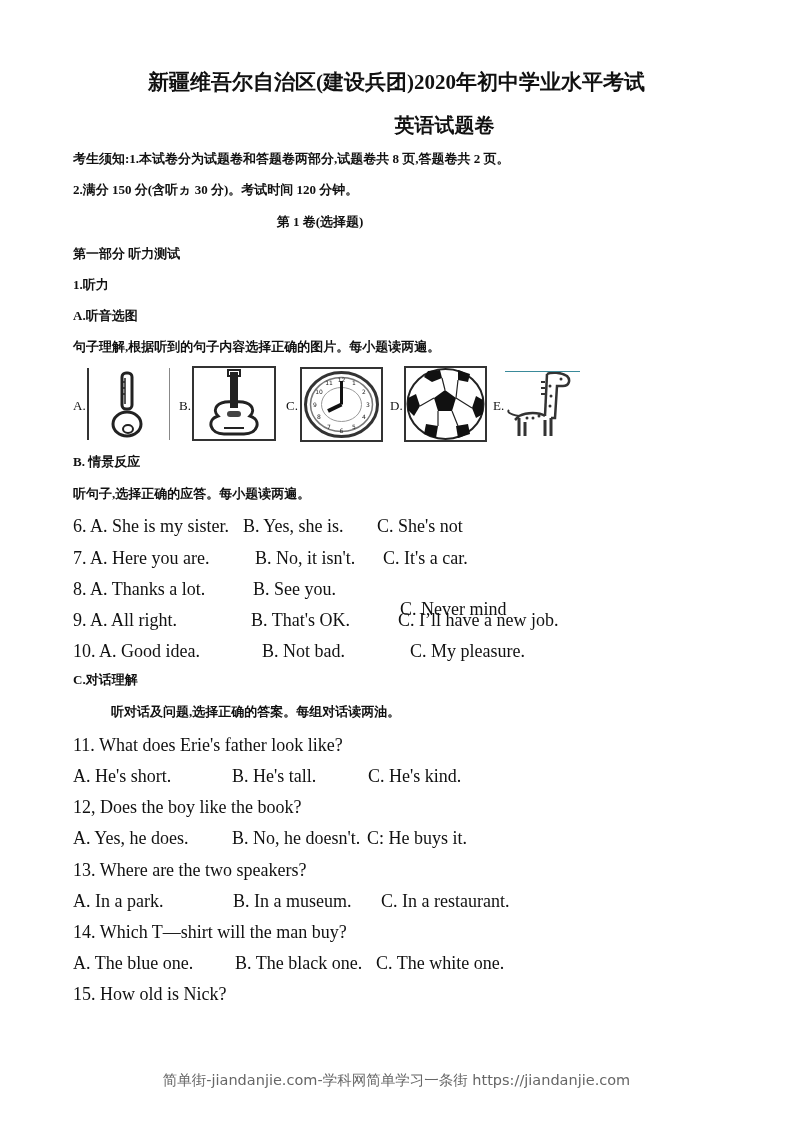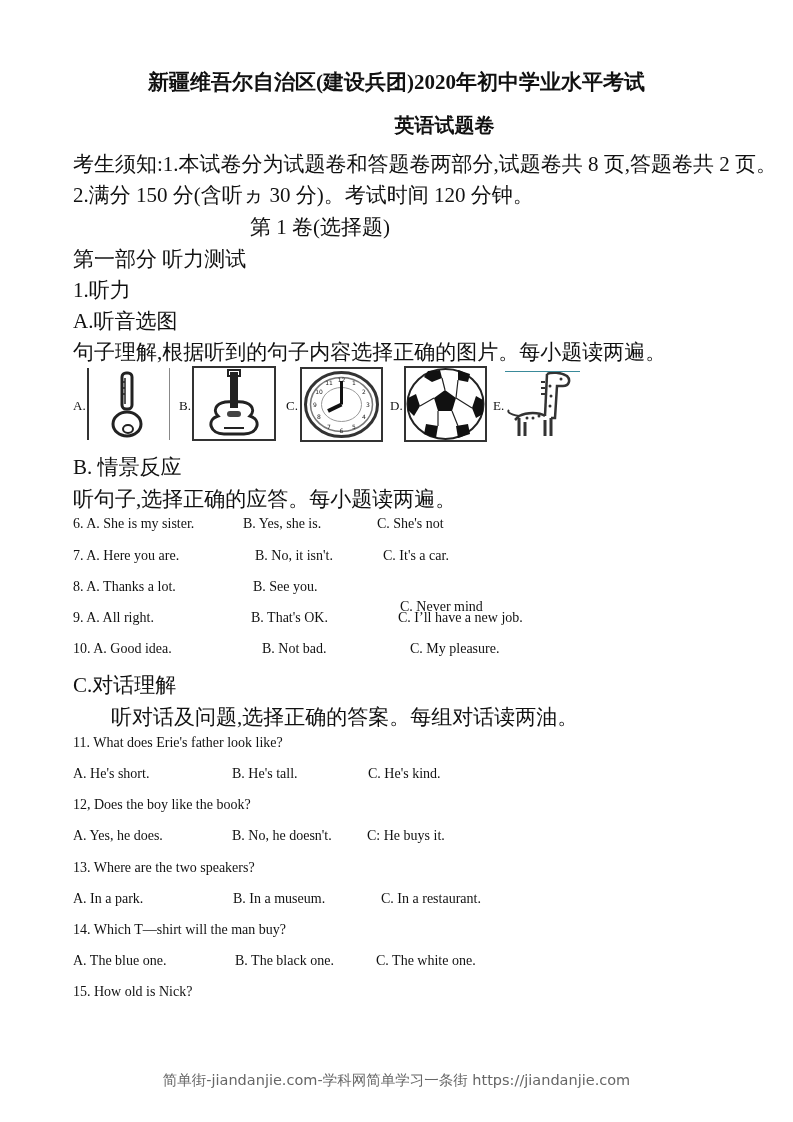--- a/index.html
+++ b/index.html
@@ -1,20 +1,20 @@
 <!DOCTYPE html>
 <html><head>
 <meta charset="utf-8">
 <style>
   html,body{margin:0;padding:0;background:#fff;}
   body{width:793px;height:1122px;position:relative;overflow:hidden;font-family:"Liberation Serif","DejaVu Serif",serif;color:#111;}
   .abs{position:absolute;white-space:nowrap;}
   .title{left:0;width:793px;text-align:center;font-weight:bold;font-size:21px;}
-  .bold{font-weight:normal;font-size:21px;}
-  .q{font-size:14px;}
+  .bold{font-weight:bold;font-size:13px;}
+  .q{font-size:18px;}
   .pic{position:absolute;background:#fff;}
   .plabel{position:absolute;font-size:13px;top:398px;}
   .footer{left:0;width:793px;text-align:center;font-family:"DejaVu Sans",sans-serif;font-size:14.5px;color:#666;top:1071px;}
 </style>
 </head>
 <body>
 
 <div class="abs title" style="top:68px;">新疆维吾尔自治区(建设兵团)2020年初中学业水平考试</div>
 <div class="abs title" style="top:112px;font-size:20px;padding-left:48px;">英语试题卷</div>
 <div class="abs bold" style="left:73px;top:150px;">考生须知:1.本试卷分为试题卷和答题卷两部分,试题卷共 8 页,答题卷共 2 页。</div>

